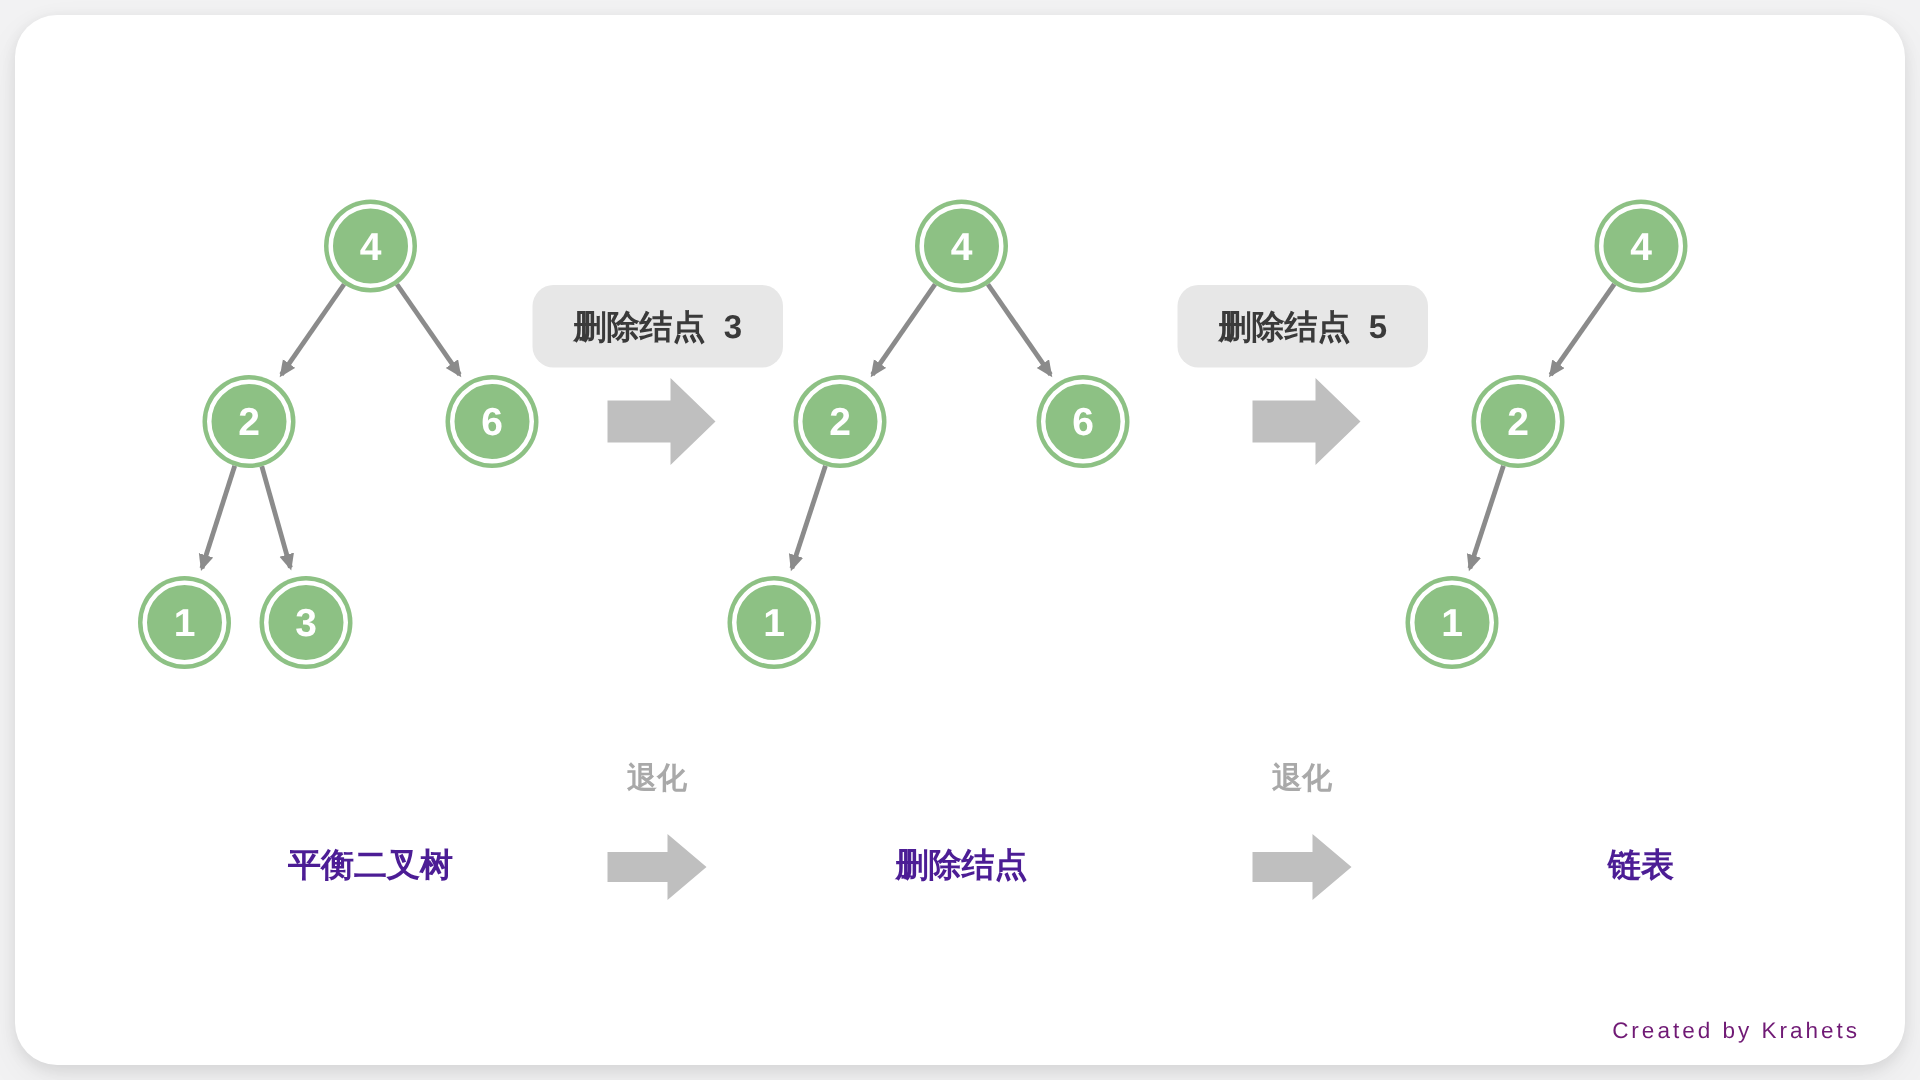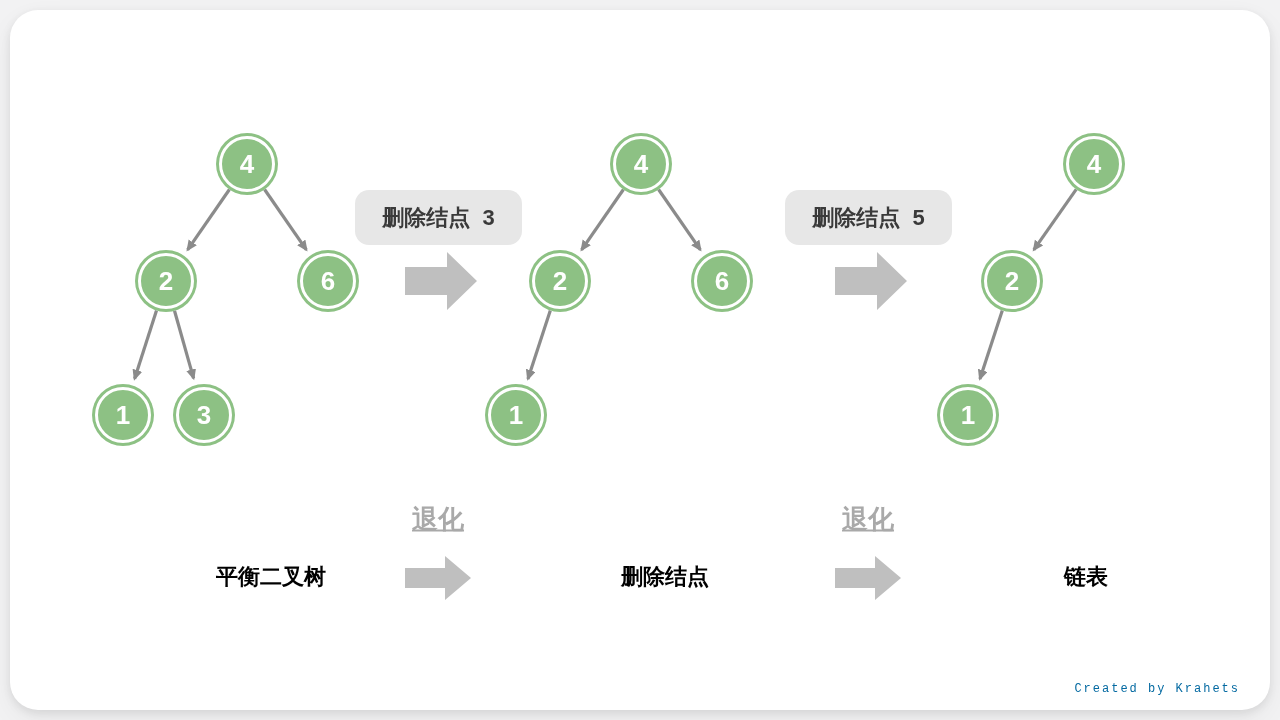--- a/index.html
+++ b/index.html
@@ -44,39 +44,37 @@
     font-size: 22px;
     font-weight: bold;
     color: #3A3A3A;
     white-space: pre;
   }
   .caption {
     position: absolute;
     transform: translate(-50%, -50%);
     font-size: 22px;
     font-weight: bold;
-    color: #000000;
+    color: #4c1d95;
     white-space: nowrap;
-    margin-left: 24px;
   }
   .degrade-label {
     position: absolute;
     transform: translate(-50%, -50%);
-    font-size: 26px;
+    font-size: 20px;
     font-weight: bold;
     color: #A9A9A9;
     white-space: nowrap;
-    text-decoration: underline;
   }
   .watermark {
     position: absolute;
     right: 40px; bottom: 24px;
-    font-family: Liberation Mono, monospace;
-    font-size: 12px;
-    color: #0369a1;
+    font-family: Liberation Sans, sans-serif;
+    font-size: 15px;
+    color: #701a75;
     letter-spacing: 2px;
   }
 </style>
 </head>
 <body>
 
 <div class="card"></div>
 
 <svg class="layer" viewBox="0 0 1280 720">
   <defs>
@@ -120,15 +118,15 @@
 <div class="node" style="left:940px;top:387px">1</div>
 
 <div class="op-label" style="left:355px;top:190px">删除结点  3</div>
 <div class="op-label" style="left:785px;top:190px">删除结点  5</div>
 
 <div class="degrade-label" style="left:438px;top:519px">退化</div>
 <div class="degrade-label" style="left:868px;top:519px">退化</div>
 
 <div class="caption" style="left:247px;top:577px">平衡二叉树</div>
 <div class="caption" style="left:641px;top:577px">删除结点</div>
-<div class="caption" style="left:1062px;top:577px">链表</div>
+<div class="caption" style="left:1094px;top:577px">链表</div>
 
 <div class="watermark">Created by Krahets</div>
 
 </body></html>

